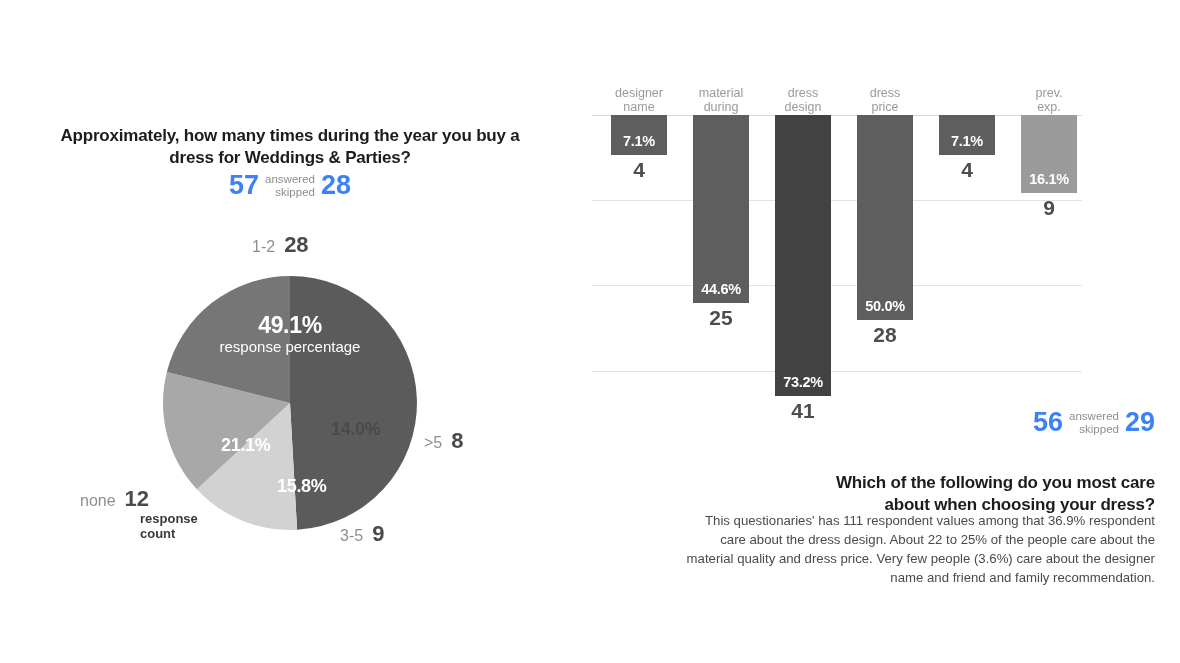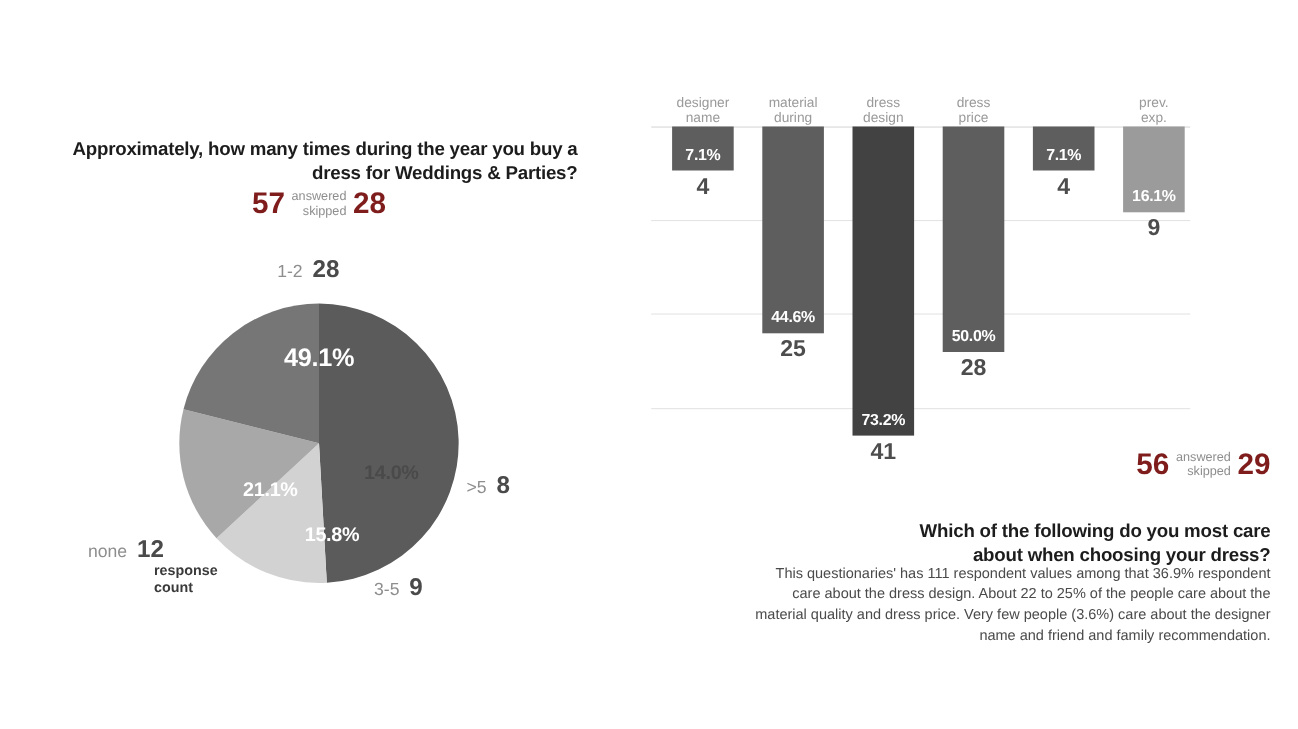--- a/index.html
+++ b/index.html
@@ -8,26 +8,26 @@
     font-family:"Liberation Sans", sans-serif;
     color:#333;overflow:hidden;position:relative;
   }
   .page{position:relative;width:1180px;height:663px;}
 
   
   #left-panel{position:absolute;left:0;top:0;width:575px;height:663px;}
 
   #pie-question{
     position:absolute;left:55px;top:125px;width:470px;
-    text-align:right;font-size:17px;font-weight:bold;line-height:1.28;
+    text-align:center;font-size:17px;font-weight:bold;line-height:1.28;
     color:#1c1c1c;letter-spacing:-0.2px;
   }
 
   .answered-block{display:flex;align-items:center;justify-content:center;gap:6px;}
-  .answered-block .big{font-size:27px;font-weight:bold;color:#7f1d1d;line-height:1;}
+  .answered-block .big{font-size:27px;font-weight:bold;color:#3b82f6;line-height:1;}
   .answered-block .stack{
     font-size:11.5px;color:#8e8e8e;line-height:1.08;text-align:right;
     display:flex;flex-direction:column;justify-content:flex-end;
   }
   #pie-answered{position:absolute;left:55px;top:172px;width:470px;}
 
   
   #pie-wrap{position:absolute;left:162px;top:275px;width:256px;height:256px;}
   #pie-svg{display:block;}
 
@@ -144,20 +144,21 @@
             <path d="M 128 128 L 128.00 1.00 A 127 127 0 0 1 135.09 254.80 Z" fill="#5b5b5b"></path>
             <path d="M 128 128 L 135.09 254.80 A 127 127 0 0 1 34.82 214.29 Z" fill="#d2d2d2"></path>
             <path d="M 128 128 L 34.82 214.29 A 127 127 0 0 1 4.83 97.06 Z" fill="#a8a8a8"></path>
             <path d="M 128 128 L 4.83 97.06 A 127 127 0 0 1 128.00 1.00 Z" fill="#767676"></path>
           </g>
       </svg>
     </div>
 
     <div class="pie-center-label">
       <div class="pct">49.1%</div>
+      <div class="cap">response percentage</div>
     </div>
 
     <div class="slice-pct" id="slice-pct-none">21.1%</div>
     <div class="slice-pct" id="slice-pct-35">15.8%</div>
     <div class="slice-pct" id="slice-pct-gt5">14.0%</div>
   </div>
 
   <div id="right-panel">
 
     <div id="bar-chart">

